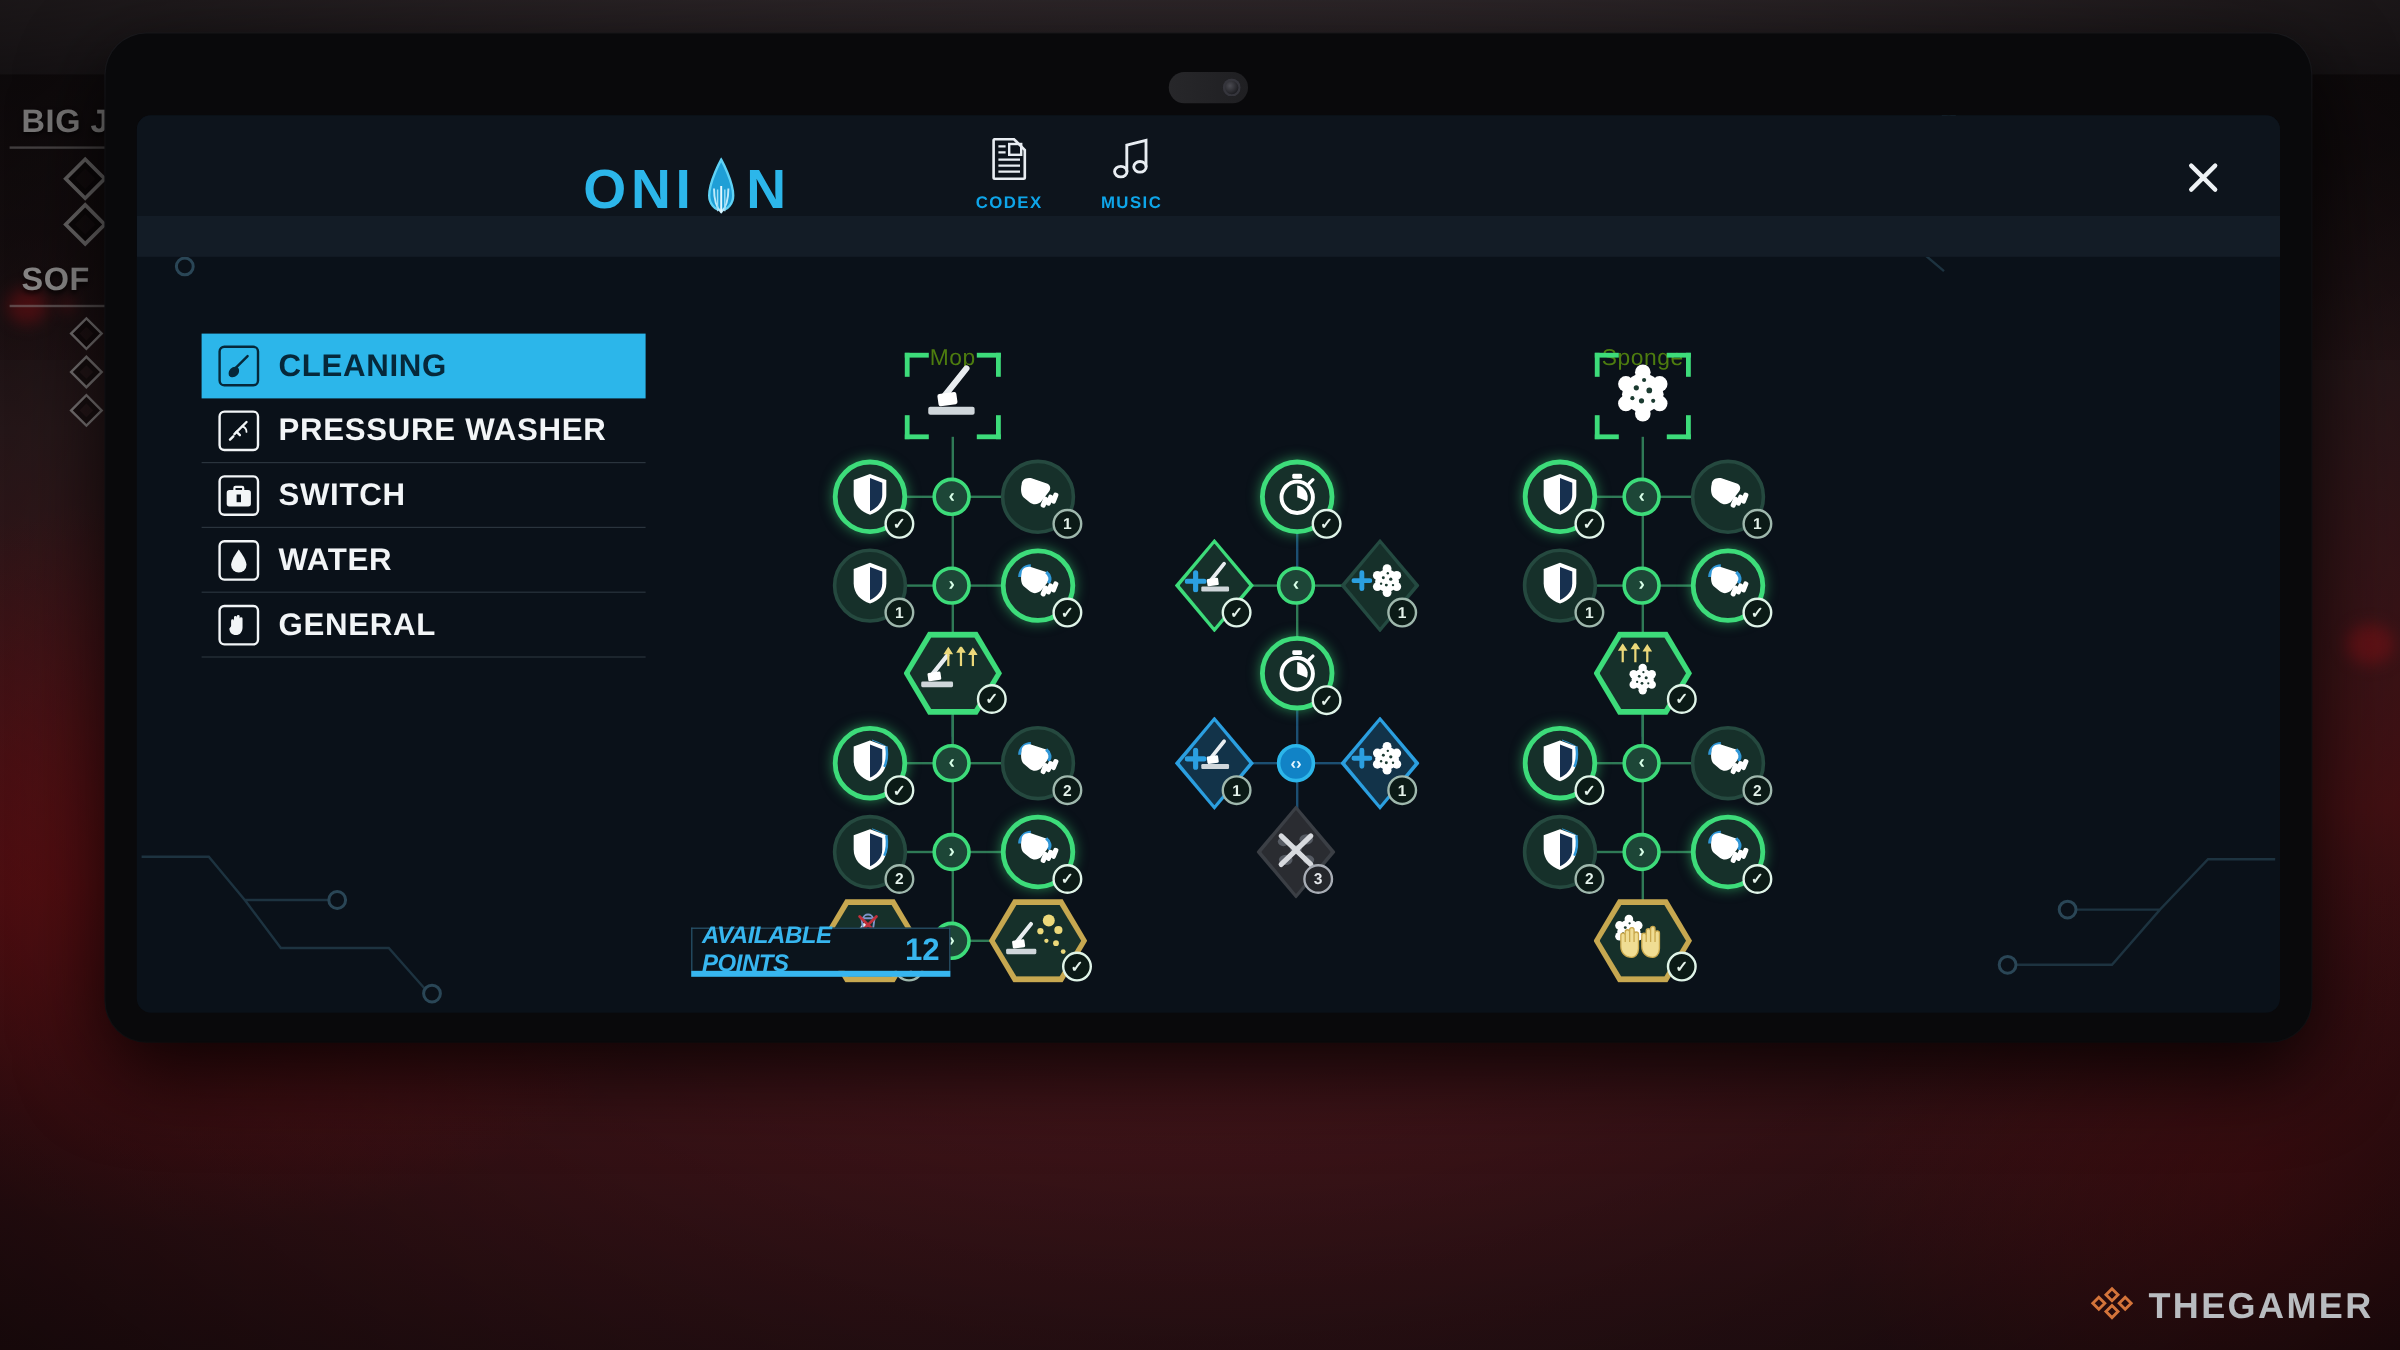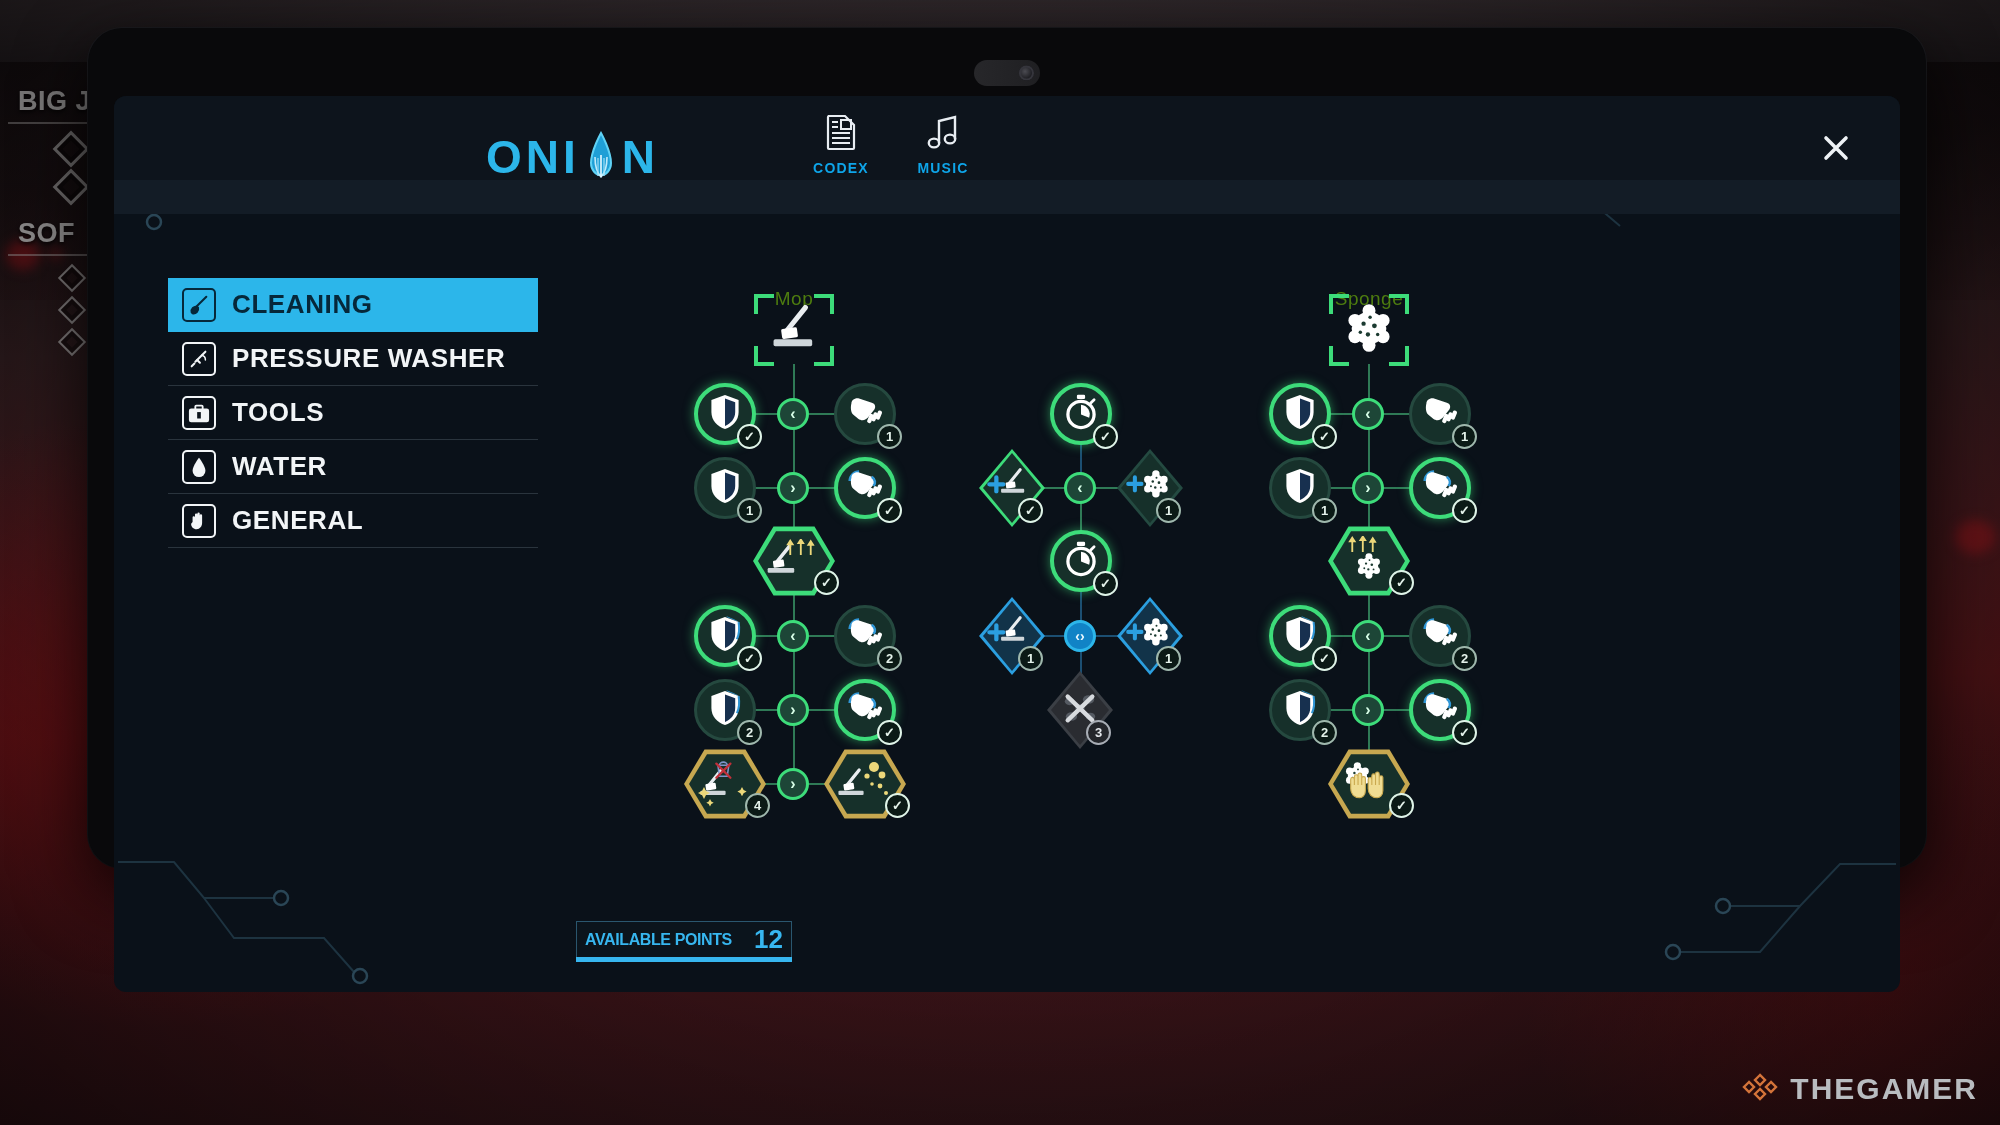--- a/index.html
+++ b/index.html
@@ -65,21 +65,21 @@
     width:66px; height:26px; border-radius:13px;
     background: linear-gradient(90deg,#27272a,#1f1f22);
   }
   .tablet-cam::after{
     content:""; position:absolute; right:6px; top:50%; transform:translateY(-50%);
     width:15px;height:15px;border-radius:50%;
     background: radial-gradient(circle at 40% 40%, #4b4b52, #141418 70%);
     box-shadow: inset 0 0 0 2px #35353c;
   }
   .screen {
-    position:absolute; left:26px; top:68px; width:1786px; height:896px;
+    position:absolute; left:26px; top:68px; width:1786px; height:748px;
     background:#0a1119;
     border-radius: 12px;
     overflow:hidden;
   }
 
   
   .topbar {
     position:relative; height:118px; background:#0d141c;
   }
   .topbar-underline {
@@ -227,21 +227,21 @@
   
   .points {
     position:absolute; left:462px; bottom:30px; width:216px;
   }
   .points-box {
     display:flex; align-items:center; justify-content:space-between;
     height:36px; padding:0 8px;
     border:1px solid #2a566e; border-bottom:none;
     background:#0b141c;
   }
-  .points-lbl { font-size:16px; font-weight:700; color:#37b6ef; letter-spacing:-.4px; }
+  .points-lbl { font-size:20px; font-weight:700; color:#37b6ef; letter-spacing:-.4px;font-style:italic; }
   .points-val { font-size:26px; font-weight:700; color:#37b6ef; }
   .points-bar { height:5px; background:#37b6ef; }
 
   
   .watermark {
     position:absolute; right:22px; bottom:16px;
     display:flex; align-items:center; gap:12px;
   }
   .wm-text {
     font-size:30px; font-weight:700; letter-spacing:2px;
@@ -417,21 +417,21 @@
         </div>
 
         <div class="side-item">
           <span class="side-icon">
             <svg width="22" height="22" viewBox="0 0 24 24" fill="none" stroke="#f2f5f7" stroke-width="2">
               <rect x="2" y="8" width="20" height="13" rx="1.5" fill="#f2f5f7"></rect>
               <path d="M8 8 V5 a1 1 0 0 1 1 -1 h6 a1 1 0 0 1 1 1 v3"></path>
               <rect x="10" y="11" width="4" height="7" fill="#0d141c" stroke="none"></rect>
             </svg>
           </span>
-          <span class="nm">TOOLS</span>
+          <span class="nm">SWITCH</span>
         </div>
 
         <div class="side-item">
           <span class="side-icon">
             <svg width="20" height="22" viewBox="0 0 20 24">
               <path d="M10 2 C10 2 3 11 3 16 a7 7 0 0 0 14 0 C17 11 10 2 10 2z" fill="#f2f5f7"></path>
             </svg>
           </span>
           <span class="nm">WATER</span>
         </div>

